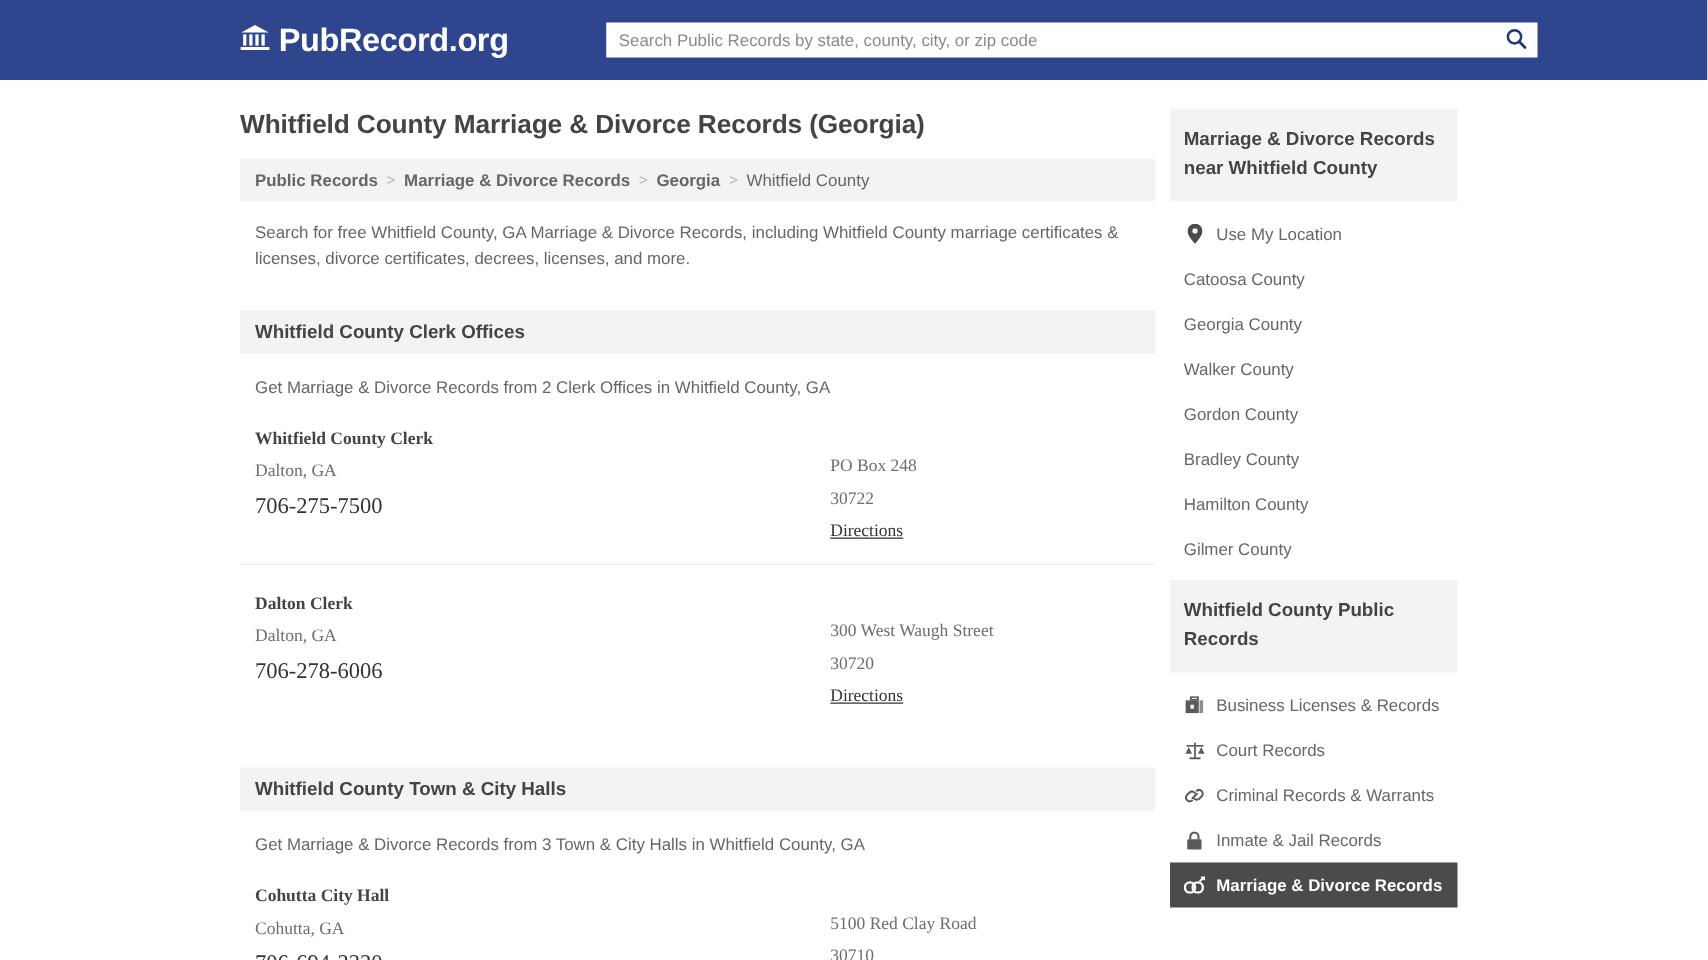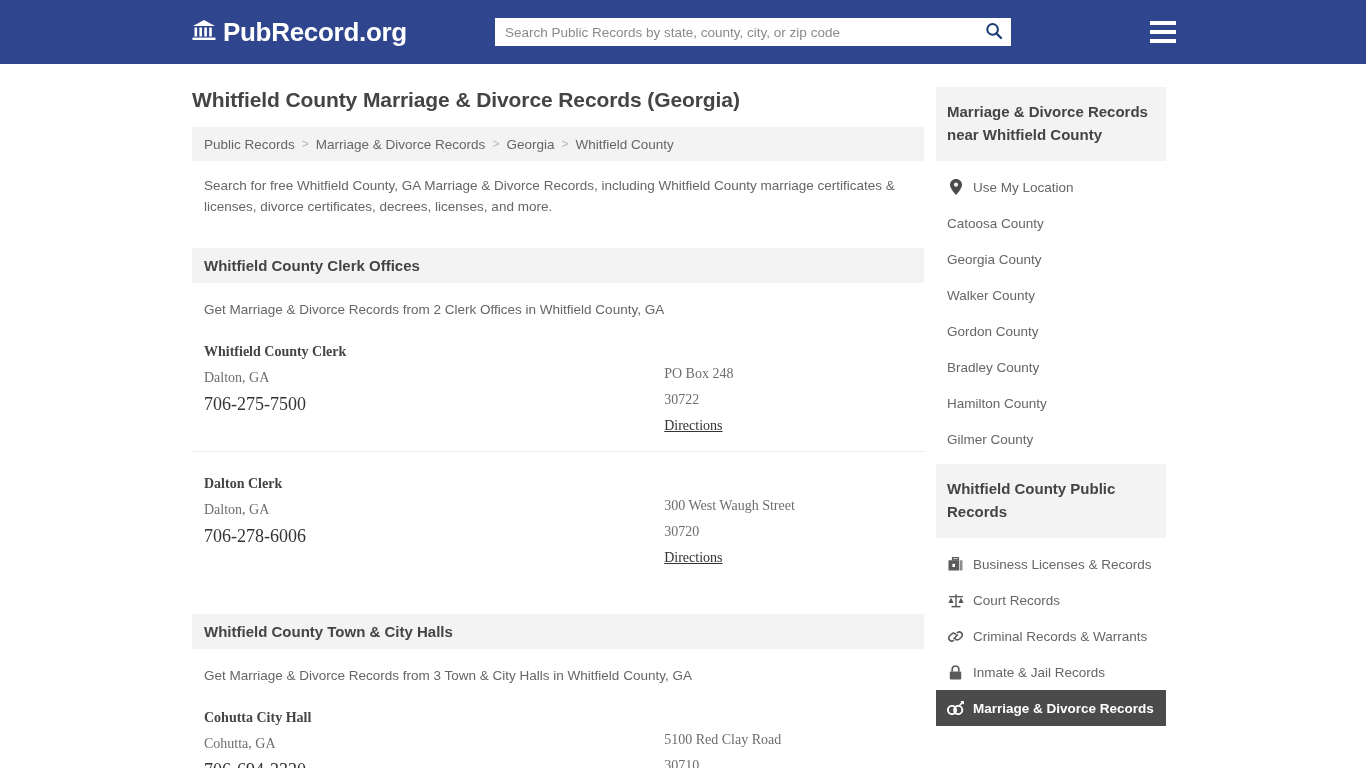--- a/index.html
+++ b/index.html
@@ -35,23 +35,23 @@
   .brand-text {
     color: #ffffff;
     font-size: 26px;
     font-weight: bold;
     letter-spacing: -0.3px;
     line-height: 30px;
     white-space: nowrap;
   }
   .search-wrap {
     position: absolute;
-    left: 495px;
+    left: 485px;
     top: 18px;
-    width: 516px;
+    width: 745px;
     height: 28px;
     background: #ffffff;
     display: flex;
     align-items: center;
   }
   .search-input {
     flex: 1;
     height: 26px;
     border: none;
     outline: none;
@@ -126,20 +126,21 @@
     align-items: center;
     padding: 0 12px;
     font-size: 13.5px;
     color: #666666;
     gap: 0;
   }
   .breadcrumb a {
     color: #666666;
     text-decoration: none;
     white-space: nowrap;
+    font-weight: bold;
   }
   .breadcrumb .sep {
     color: #b5b5b5;
     margin: 0 7px;
     font-size: 12px;
   }
   .breadcrumb .current { color: #666666; white-space: nowrap; }
 
   .intro {
     padding: 14px 12px 0 12px;

